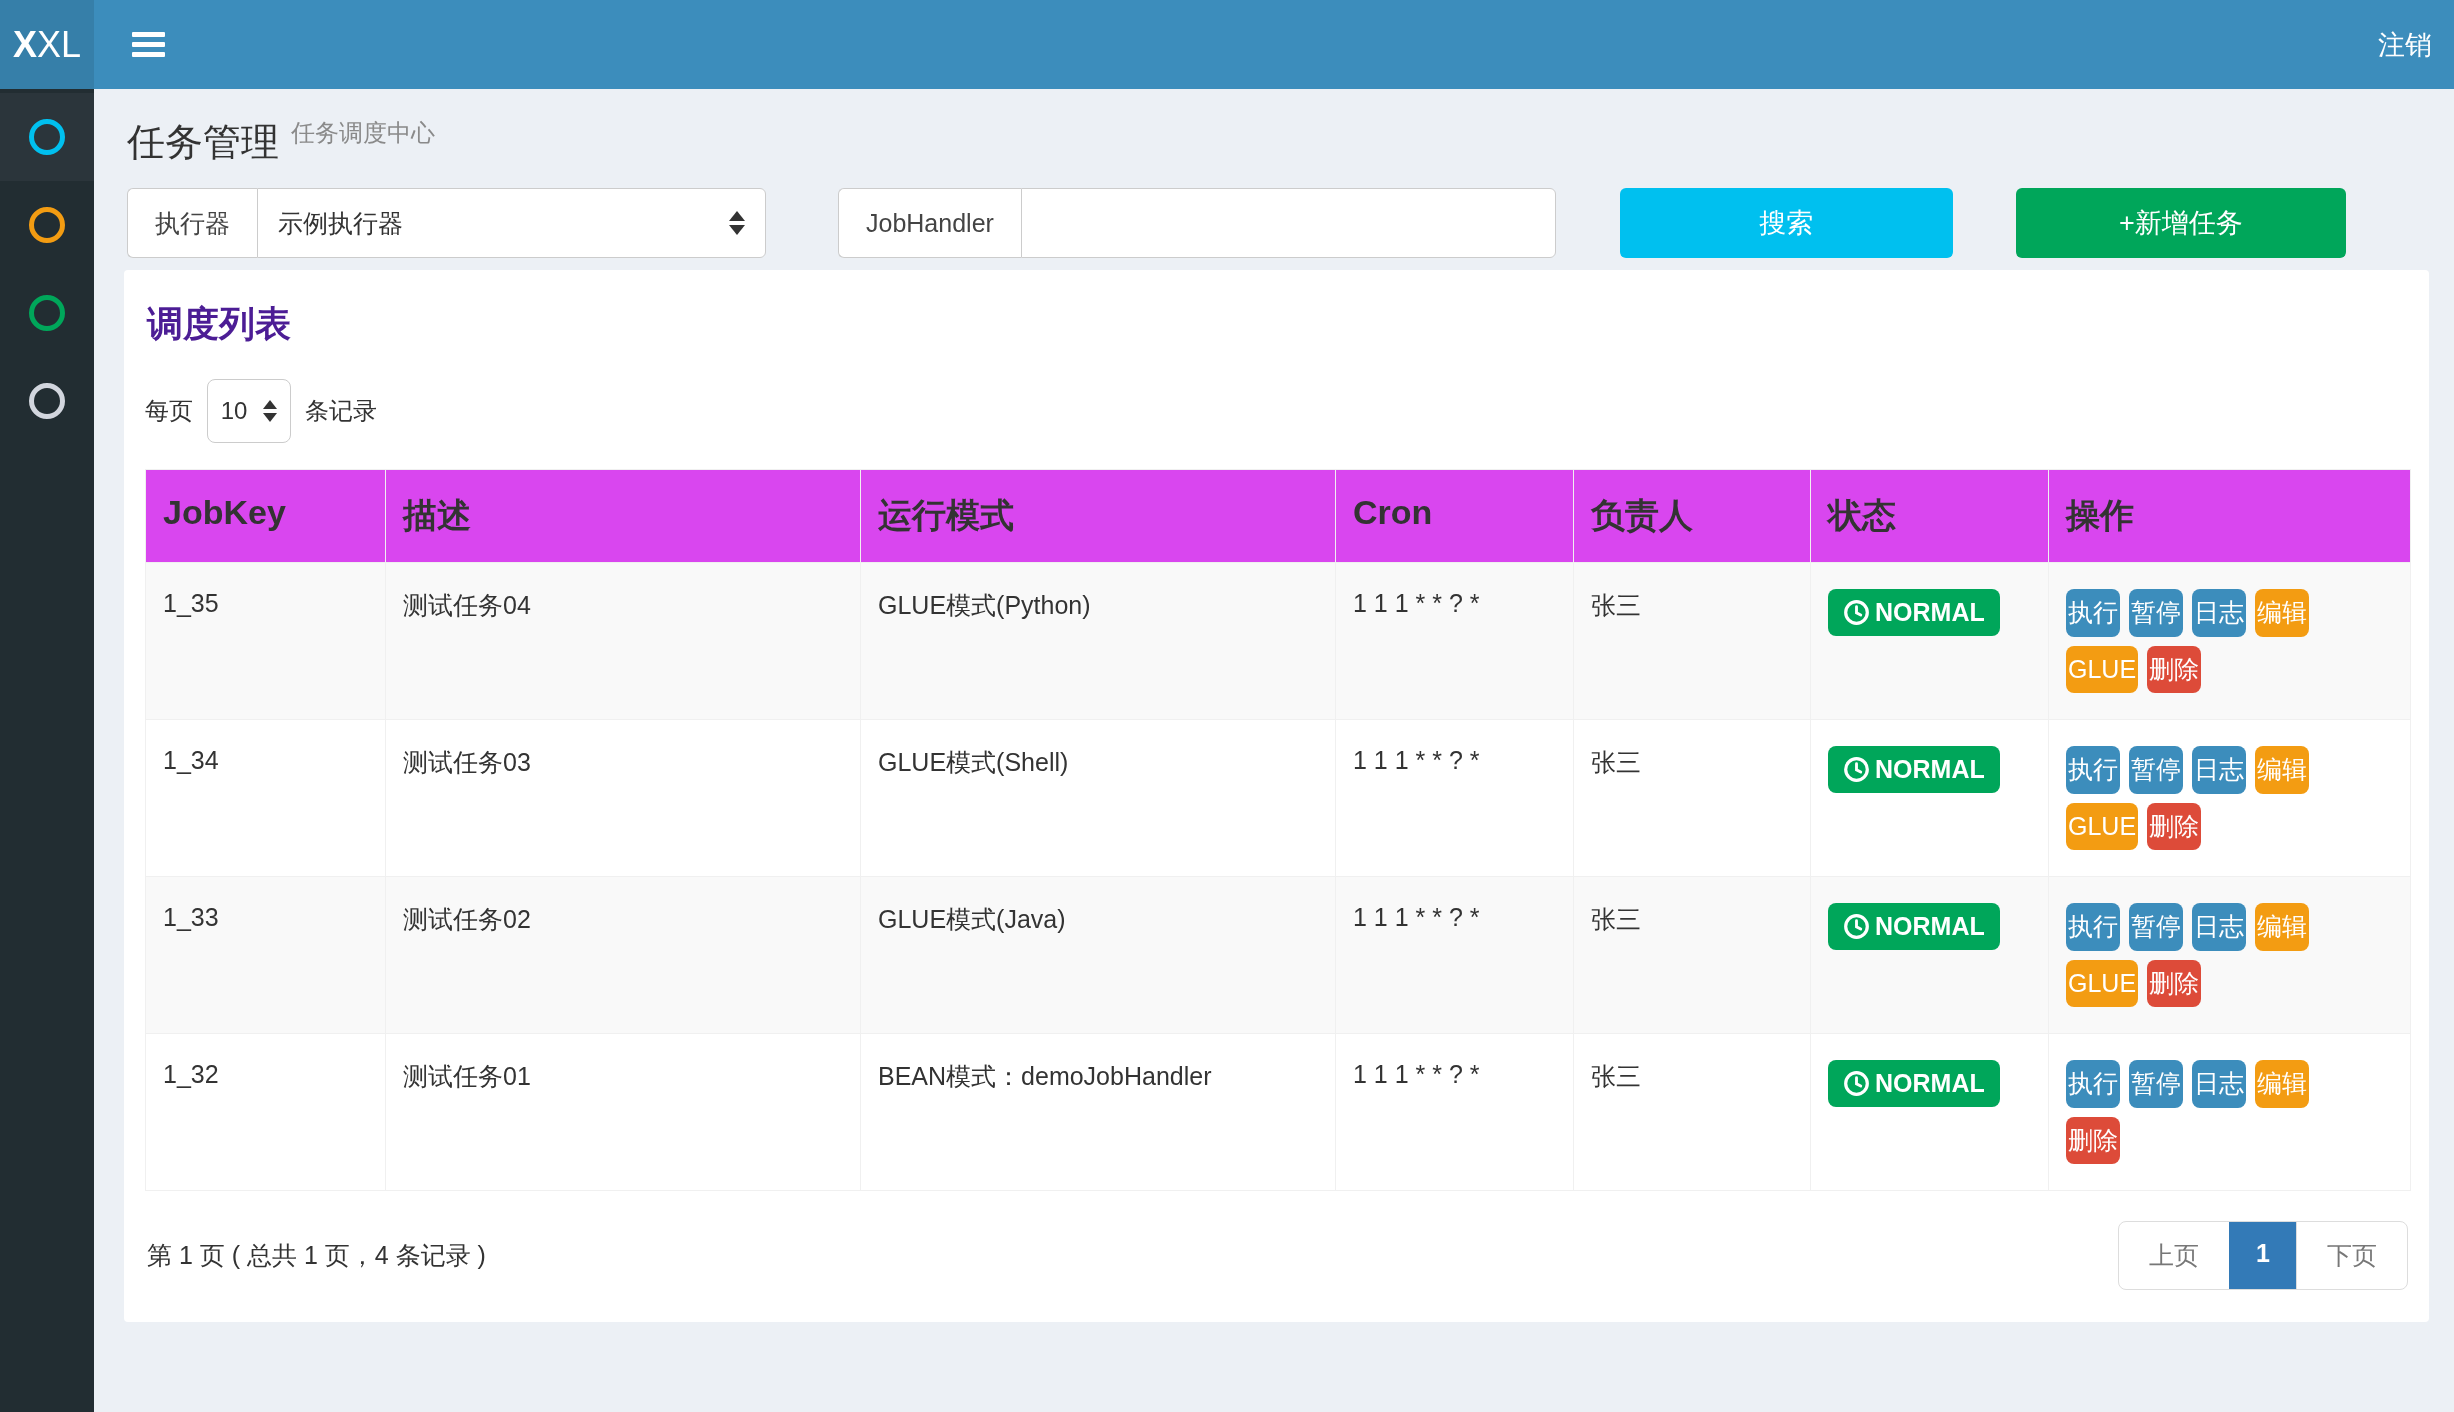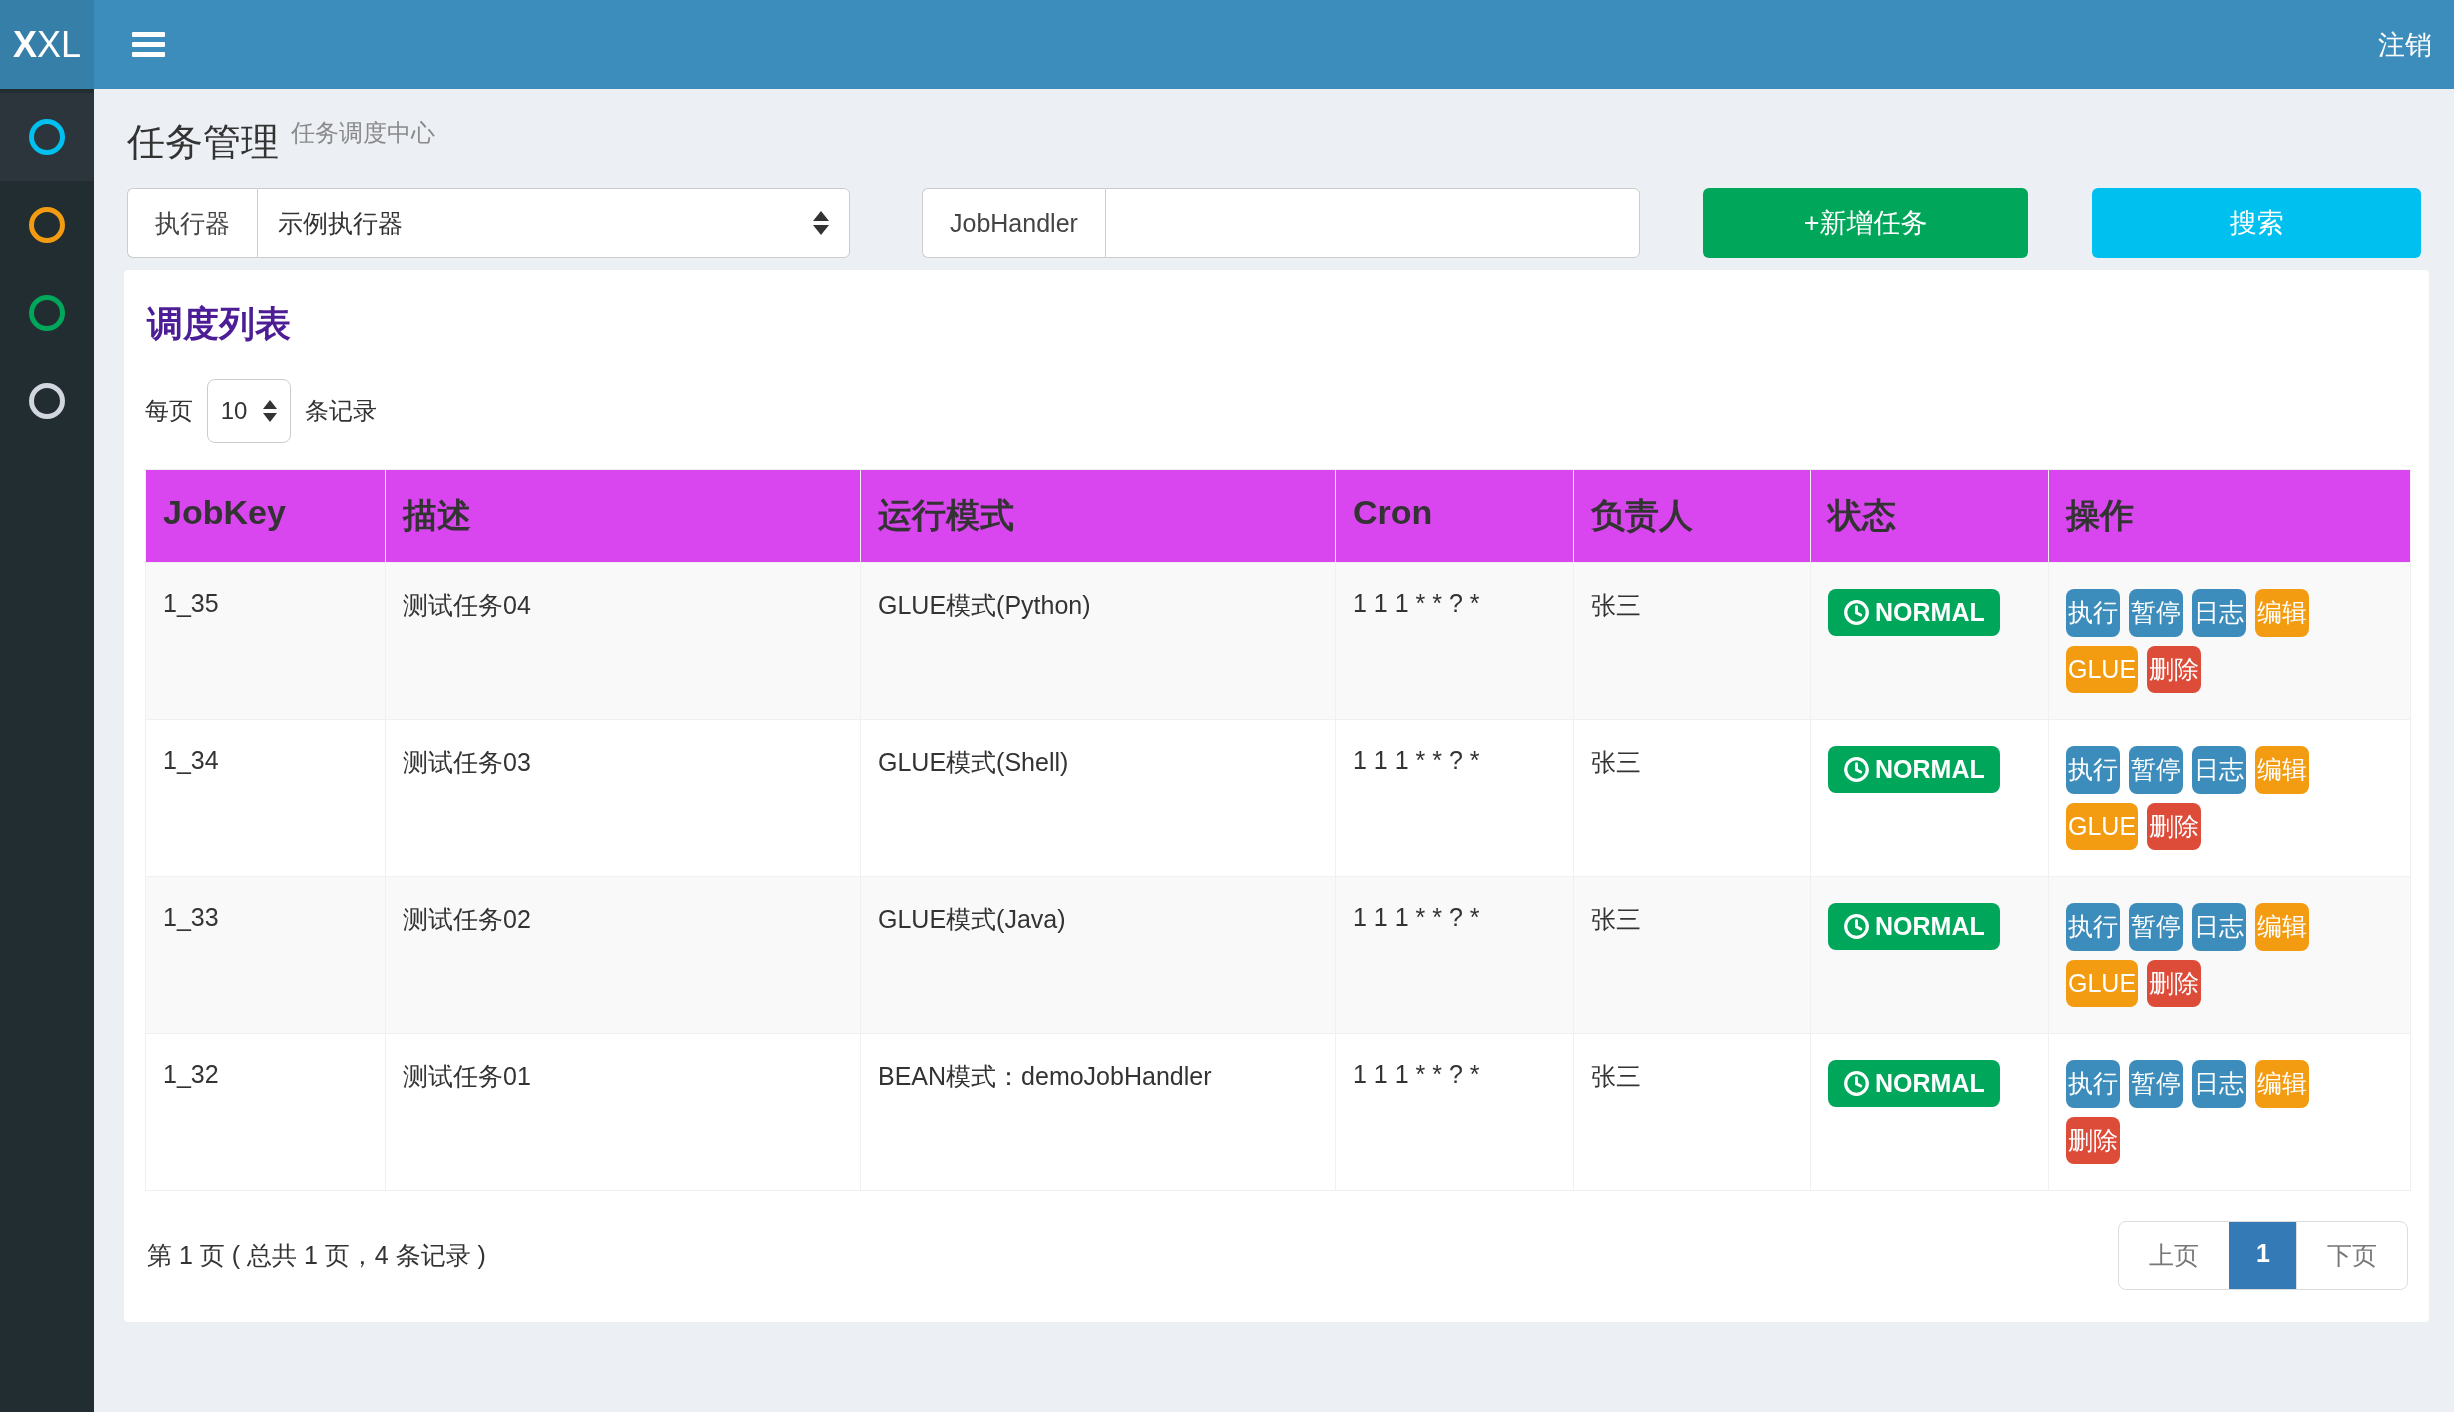--- a/index.html
+++ b/index.html
@@ -125,36 +125,36 @@
     <div class="content-header">
       <h1 class="page-title">
         <span>任务管理</span>
         <span class="page-subtitle">任务调度中心</span>
       </h1>
     </div>
 
     <div class="filter-row">
       <div class="input-group">
         <div class="ig-addon">执行器</div>
-        <div class="ig-select" style="width:593px;">
+        <div class="ig-select" style="width:509px;">
           <span>示例执行器</span>
           <span class="sel-caret">
               <span class="up"></span>
               <span class="dn"></span>
             </span>
         </div>
       </div>
       <div class="input-group" style="margin-left:72px;">
         <div class="ig-addon">JobHandler</div>
         <div class="ig-input" style="width:535px;">
           <input type="text" value="" style="">
         </div>
       </div>
+      <button class="btn-lg btn-search">搜索</button>
       <button class="btn-lg btn-add">+新增任务</button>
-      <button class="btn-lg btn-search">搜索</button>
     </div>
 
     <div class="panel">
       <div class="panel-title">调度列表</div>
 
       <div class="per-page">
         <span>每页</span>
         <div class="pp-select">
           <span>10</span>
           <span class="sel-caret">

